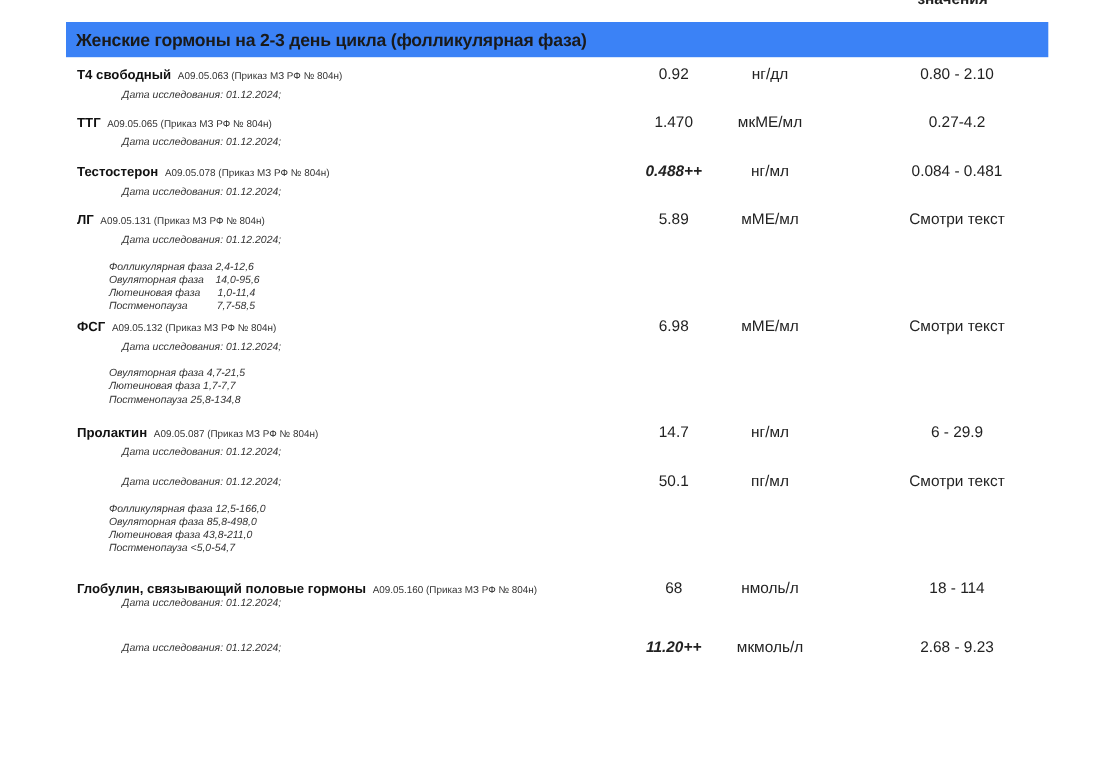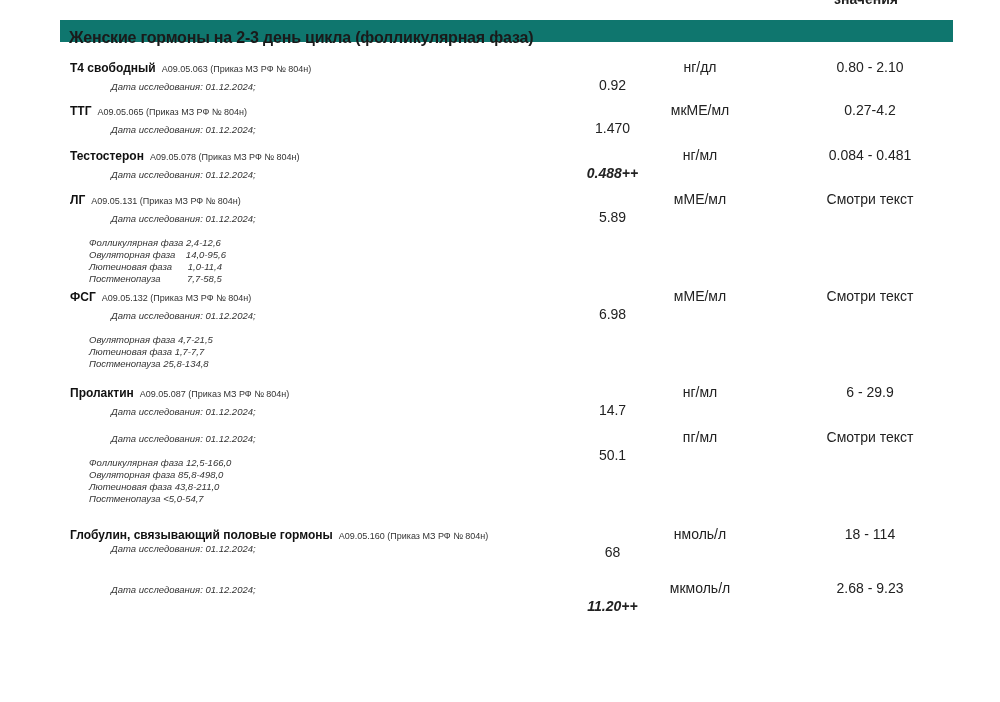--- a/index.html
+++ b/index.html
@@ -20,22 +20,22 @@
       font-size: 14px;
       font-weight: bold;
       color: #222;
     }
 
     .section-band {
       position: absolute;
       left: 60px;
       top: 20px;
       width: 893px;
-      height: 22px;
-      background: #0f766e;
+      height: 32px;
+      background: #3b82f6;
       padding-left: 13px;
     }
     .section-title {
       position: absolute;
       left: 9px;
       top: 9px;
       font-size: 16px;
       font-weight: bold;
       color: #1a1a1a;
       letter-spacing: -0.2px;
@@ -64,38 +64,38 @@
     }
     .test-date {
       font-size: 9.5px;
       font-style: italic;
       color: #333;
       margin-left: 41px;
       margin-top: 4px;
       line-height: 12px;
     }
     .ref-table {
-      margin-left: 19px;
+      margin-left: 29px;
       margin-top: 12px;
       font-size: 9.5px;
       font-style: italic;
       color: #333;
       line-height: 12px;
     }
     .ref-line { white-space: pre; }
 
     .col-value, .col-unit, .col-range {
       position: absolute;
       top: 0;
       font-size: 14px;
       line-height: 16px;
       color: #222;
       text-align: center;
     }
-    .col-value { left: 500px; width: 85px; margin-top: 18px; }
+    .col-value { left: 500px; width: 85px; }
     .col-value.flag { font-weight: bold; font-style: italic; }
     .col-unit { left: 588px; width: 84px; }
     .col-range { left: 735px; width: 130px; }
   </style>
 </head>
 <body>
 
 <div class="page">
 
   <div class="cutoff-header">значения</div>

